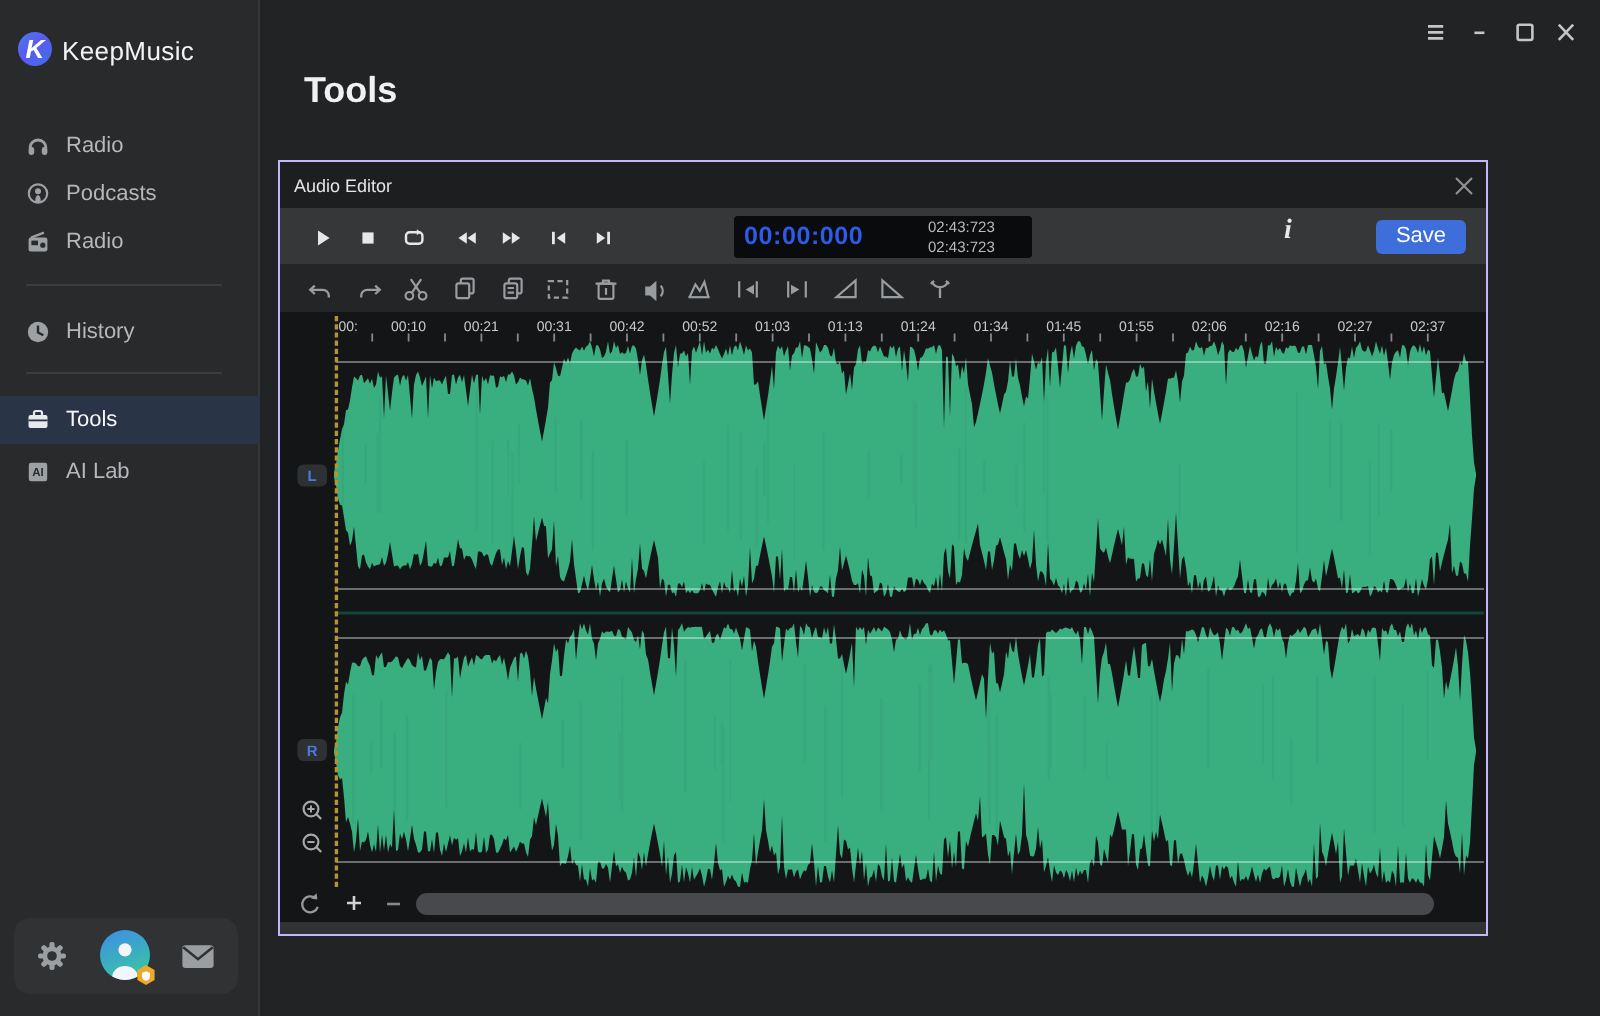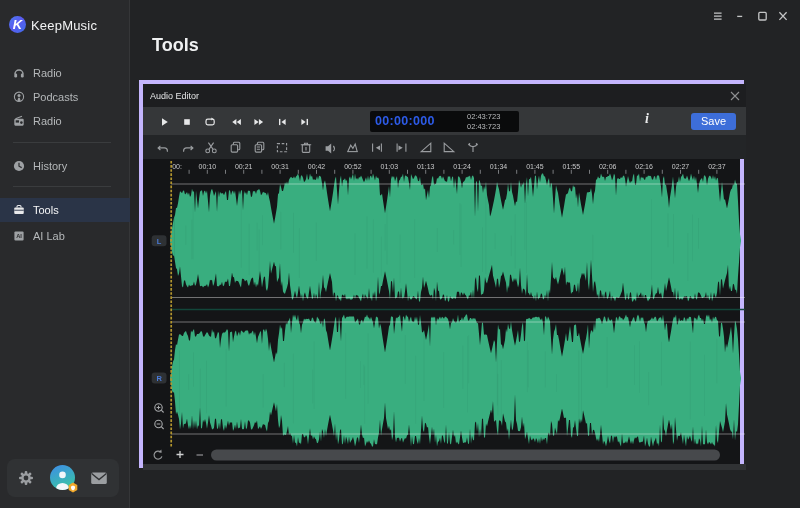--- a/index.html
+++ b/index.html
@@ -13,21 +13,21 @@
 .logotxt { position:absolute; left:31px; top:18px; font-size:13px; font-weight:normal; color:#f2f3f4; letter-spacing:0.2px; }
 .menu-item { position:absolute; left:0; width:130px; height:23px; }
 .menu-item .mi-ic { position:absolute; left:13px; top:5px; width:12px; height:12px; }
 .menu-item .mi-tx { position:absolute; left:33px; top:5px; font-size:11px; color:#b5b8ba; }
 .menu-item.sel { background:#2a3447; width:130px; }
 .menu-item.sel .mi-tx { color:#f5f6f7; }
 .sep { position:absolute; left:13px; width:98px; height:1px; background:#3a3c3e; }
 .bcard { position:absolute; left:7px; top:459px; width:112px; height:38px; background:#303234; border-radius:8px; }
 .heading { position:absolute; left:152px; top:35px; font-size:18px; font-weight:bold; color:#f0f1f2; }
 .winctl { position:absolute; top:0; right:0; }
-.panel { position:absolute; left:139px; top:80px; width:605px; height:388px; background:#141517; border:4px solid #c4b5fd; }
+.panel { position:absolute; left:139px; top:80px; width:605px; height:388px; background:#141517; border:1px solid #c4b5fd; }
 .phead { position:absolute; left:0; top:0; width:603px; height:23px; background:#1d1e20; }
 .phead .ttl { position:absolute; left:7px; top:7px; font-size:9px; color:#e4e5e6; }
 .toolbar1 { position:absolute; left:0; top:23px; width:603px; height:28px; background:#353739; }
 .toolbar2 { position:absolute; left:0; top:51px; width:603px; height:24px; background:#232527; }
 .timebox { position:absolute; left:227px; top:4px; width:149px; height:21px; background:#0a0b0c; border-radius:2px;padding-left:48px; }
 .timebox .big { position:absolute; left:5px; top:3px; font-size:12.5px; font-weight:bold; color:#2d5be8; letter-spacing:0.3px; }
 .timebox .sm { position:absolute; left:97px; top:1px; font-size:7.5px; color:#b9bbbd; line-height:9.5px; text-align:left; width:45px; }
 .savebtn { position:absolute; left:548px; top:6px; width:45px; height:17px; background:#3d6ed9; border-radius:3px;
   color:#fff; font-size:11px; text-align:center; line-height:17px; }
 .infoi { position:absolute; left:502px; top:4px; font-family:"Liberation Serif",serif; font-style:italic; font-weight:bold;

